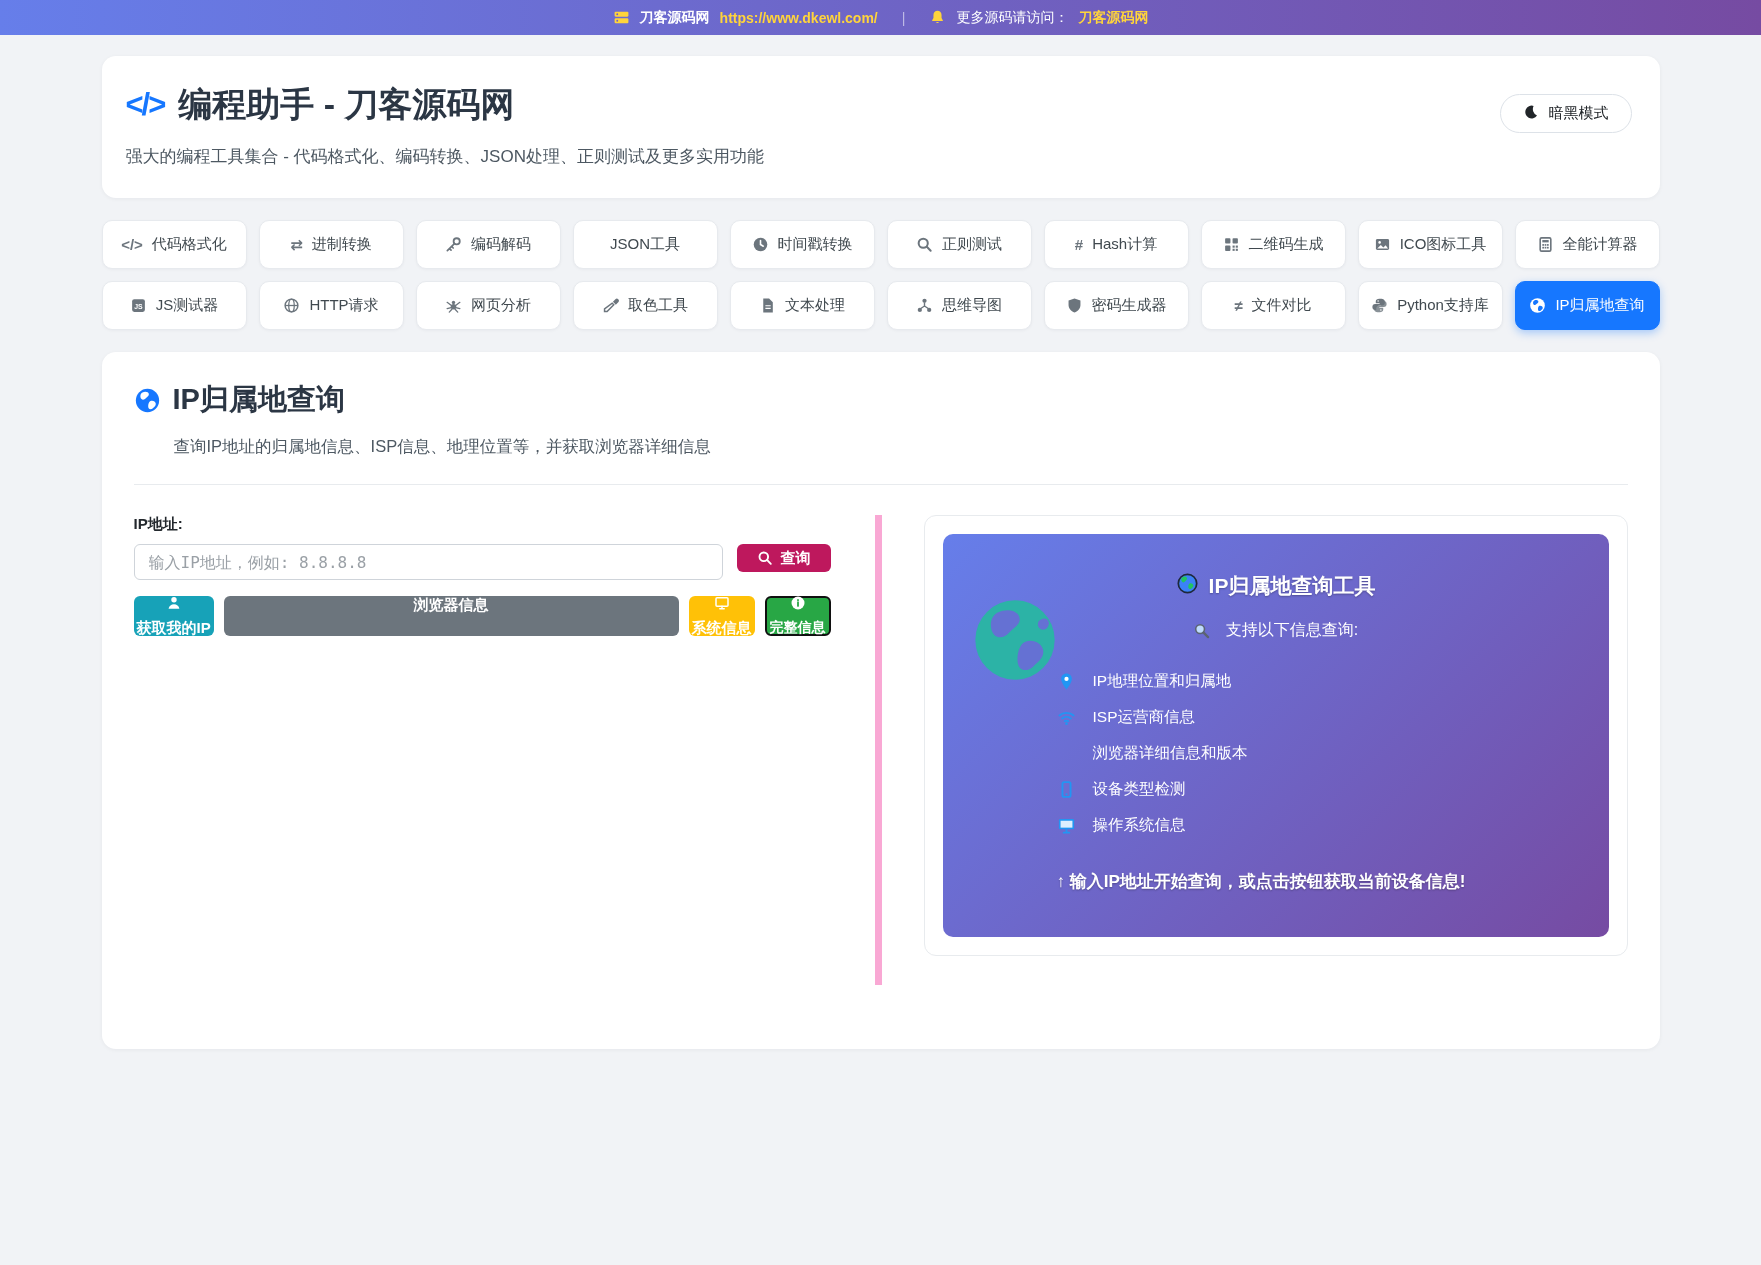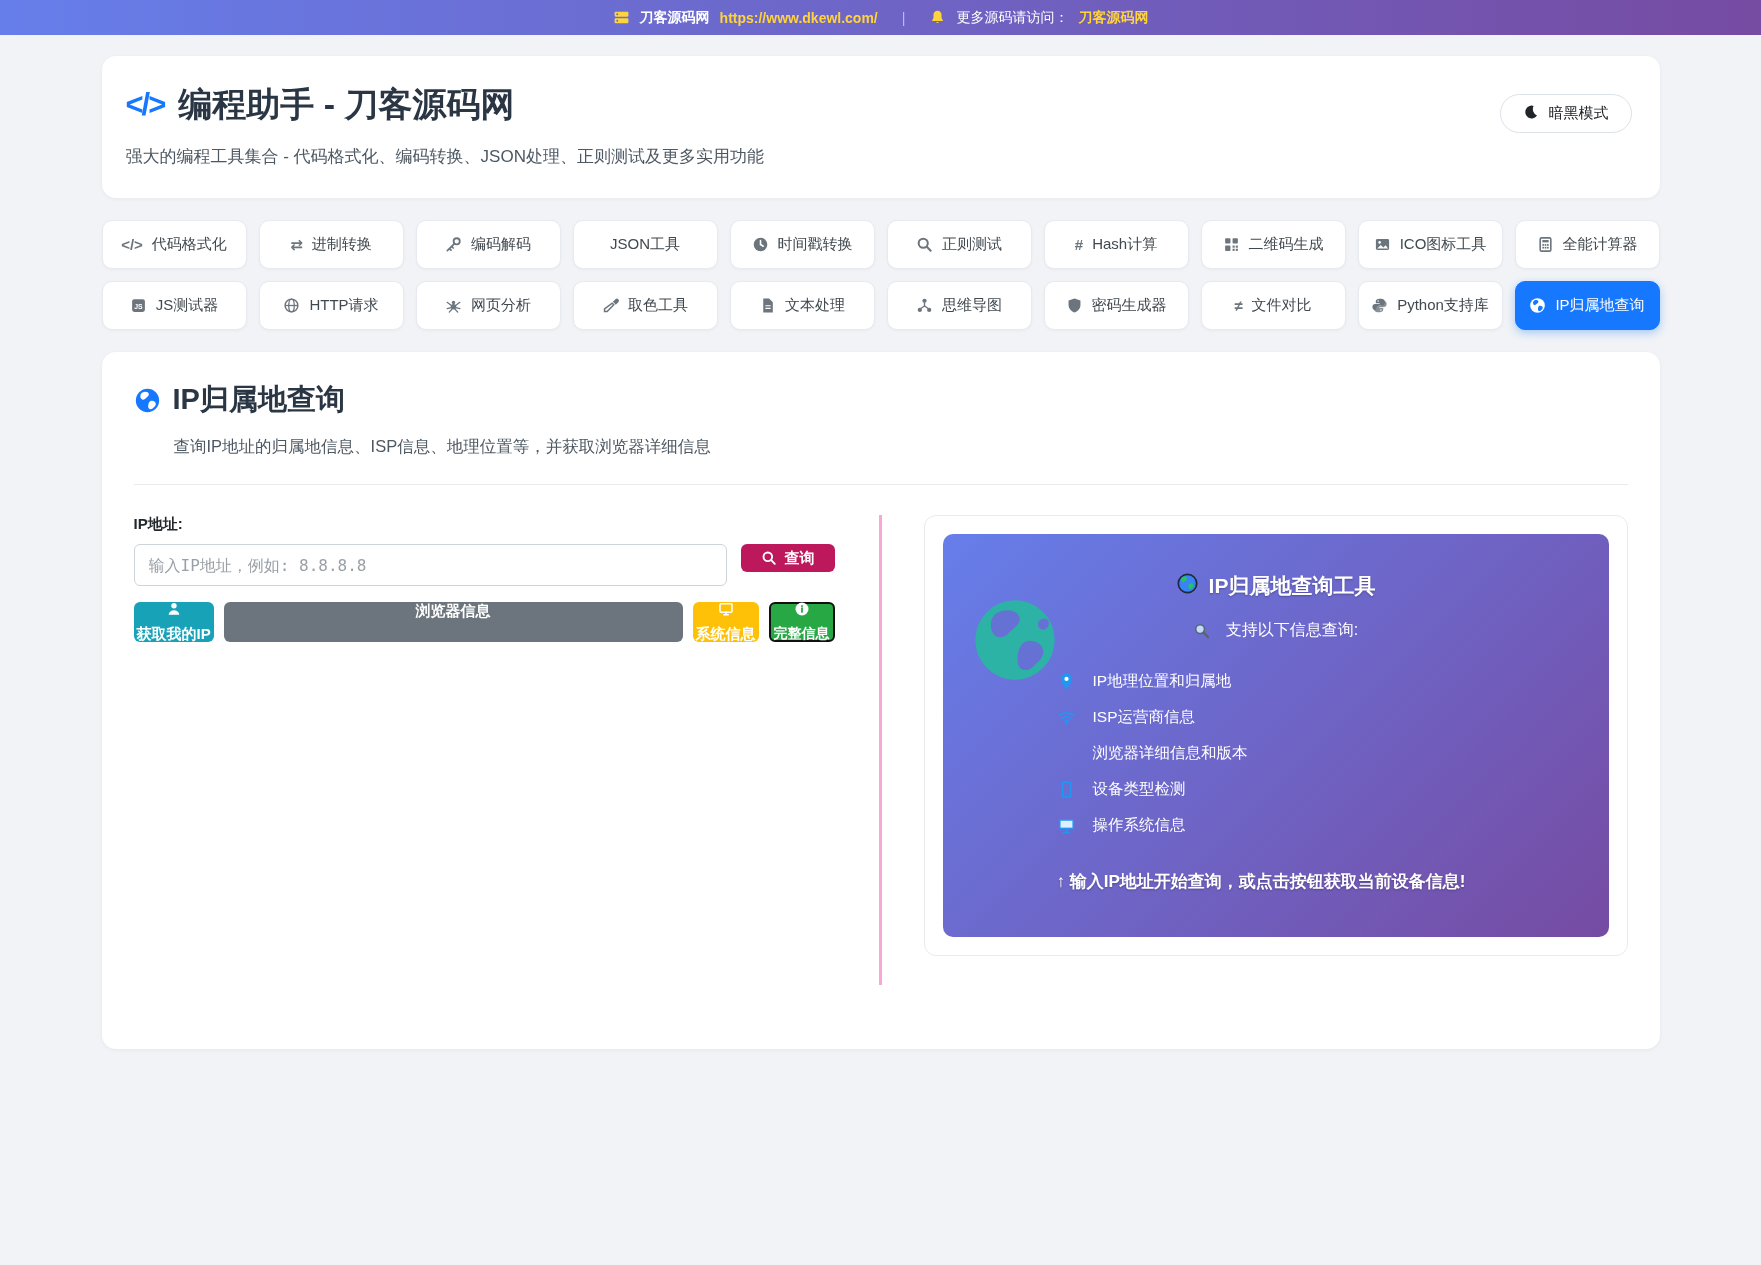--- a/index.html
+++ b/index.html
@@ -69,27 +69,27 @@
 
   
   .main-card { margin-top: 22px; padding: 28px 32px 30px 32px; min-height: 697px; }
   .tool-head { border-bottom: 1px solid #e8ebee; padding-bottom: 26px; --hole:#ffffff; }
   .tool-title-row { display: flex; align-items: center; gap: 12px; }
   .tool-title-row svg { width: 27px; height: 27px; }
   .tool-title { font-size: 29px; font-weight: bold; color: #2b3644; }
   .tool-subtitle { margin: 16px 0 0 40px; font-size: 16.5px; color: #4d5862; }
 
   .tool-body { display: flex; padding-top: 30px; min-height: 500px; }
-  .left-col { width: 748px; padding-right: 44px; border-right: 3px solid #f9a8d4; }
+  .left-col { width: 748px; padding-right: 44px; border-right: 7px solid #f9a8d4; }
   .right-col { flex: 1; padding-left: 42px; }
 
   .ip-label { font-size: 15px; font-weight: bold; color: #23282d; margin-bottom: 10px; }
   .input-row { display: flex; gap: 14px; }
   .ip-input {
-    flex: 1; height: 42px; border: 1px solid #cfd4da; border-radius: 6px;
+    flex: 1; height: 36px; border: 1px solid #cfd4da; border-radius: 6px;
     padding: 0 14px; font-size: 16px; color: #2d3a48;
     font-family: "DejaVu Sans Mono", "Liberation Mono", monospace;
   }
   .ip-input::placeholder { color: #9aa0a6; }
   .btn {
     display: inline-flex; align-items: center; justify-content: center; gap: 8px;
     border: none; border-radius: 6px; color: #fff; font-size: 15px; cursor: pointer;
     font-family: inherit;
   }
   .btn svg { width: 16px; height: 16px; }

